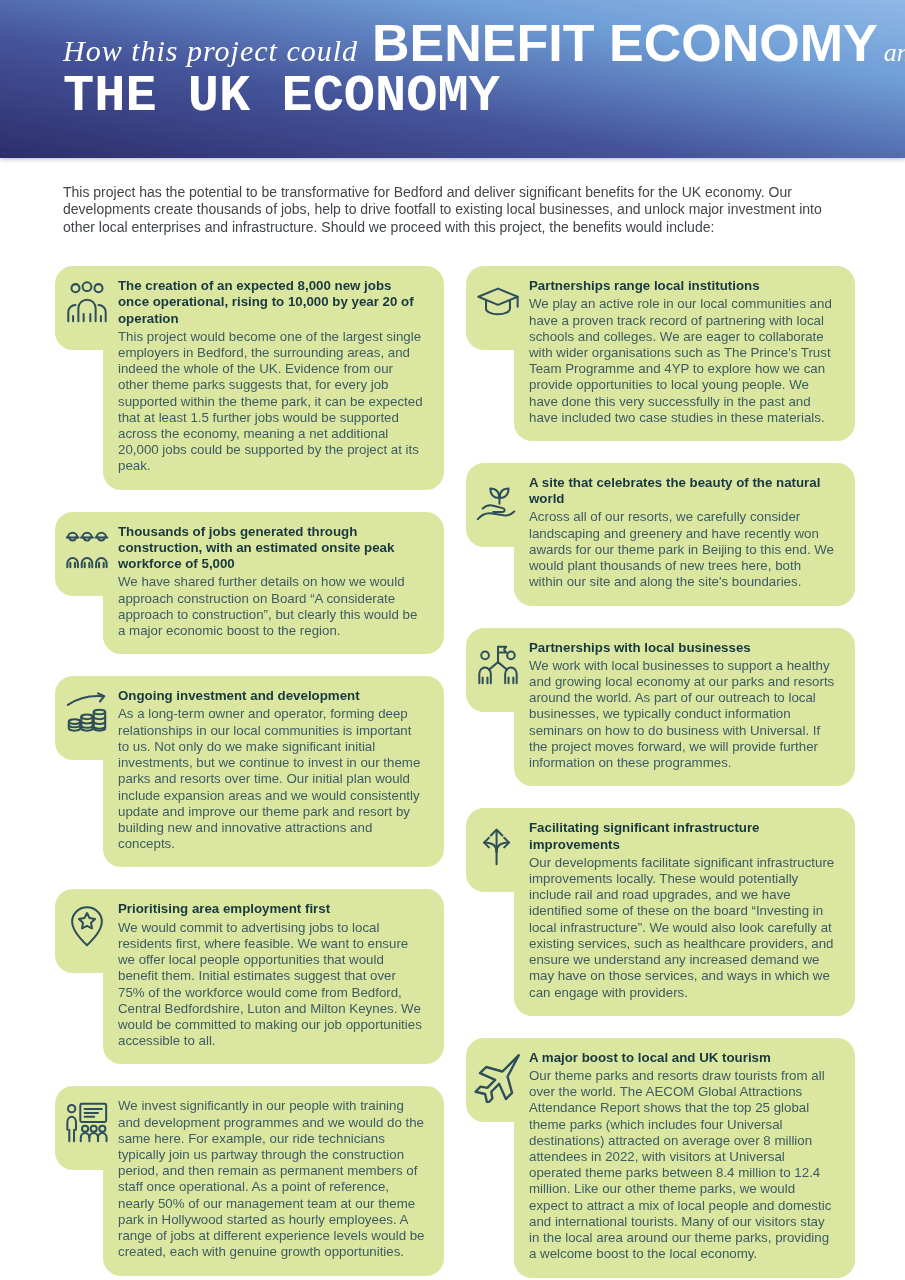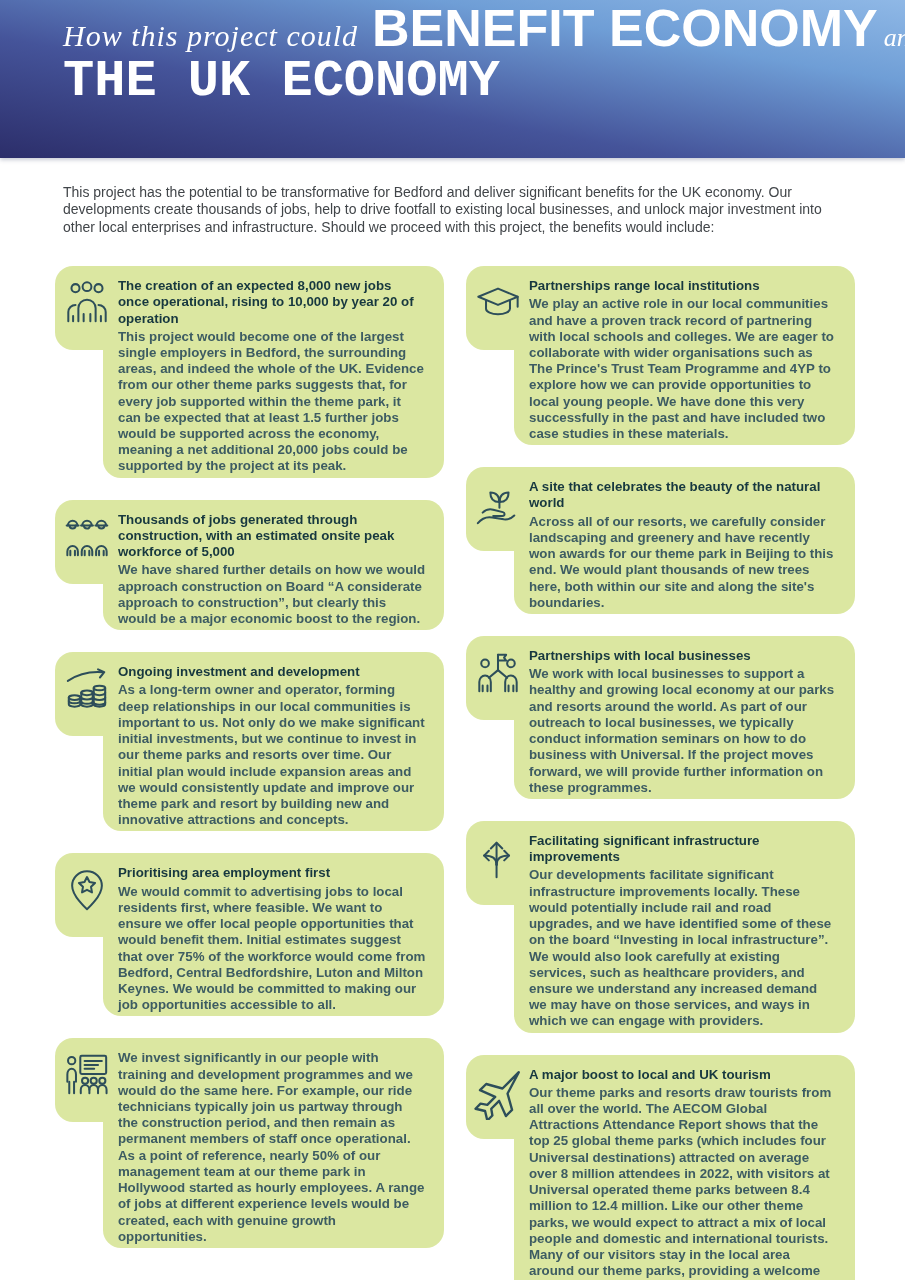--- a/index.html
+++ b/index.html
@@ -5,42 +5,42 @@
   html,body{margin:0;padding:0;}
   body{
     width:905px;min-height:1280px;background:#ffffff;
     font-family:"Liberation Sans",sans-serif;
     -webkit-font-smoothing:antialiased;
   }
   
   .hero{
     height:158px;
     background:linear-gradient(to top right,#2c2e6a 0%,#45549a 38%,#6f9ed6 74%,#8fb8e6 100%);
-    color:#fff;padding:2px 0 0 63px;box-sizing:border-box;
+    color:#fff;padding:17px 0 0 63px;box-sizing:border-box;
     box-shadow:0 2px 4px rgba(40,50,90,.25);
   }
   .hero-line1{display:flex;align-items:baseline;white-space:nowrap;}
   .hero-script{font-family:"Liberation Serif",serif;font-style:italic;font-size:30px;letter-spacing:1px;margin-right:14px;}
   .hero-big{font-size:52px;font-weight:bold;letter-spacing:0px;line-height:1;}
   .hero-and{font-family:"Liberation Serif",serif;font-style:italic;font-size:26px;margin-left:6px;}
   .hero-line2{margin-top:2px;font-family:Liberation Mono, monospace;}
   
   .intro{
     margin:26px 58px 0 63px;width:786px;
     font-size:14px;line-height:1.24;color:#414549;
   }
   
   .cards{display:flex;gap:22px;padding:30px 50px 26px 55px;}
   .col{flex:1;display:flex;flex-direction:column;gap:22px;}
   .card{position:relative;}
   .card-bg-main{position:absolute;left:48px;top:0;right:0;bottom:0;background:#dbe7a1;border-radius:18px;}
   .card-bg-icon{position:absolute;left:0;top:0;width:68px;height:84px;background:#dbe7a1;border-radius:18px 0 0 18px;}
-  .card-content{position:relative;padding:12px 18px 3px 63px;}
+  .card-content{position:relative;padding:12px 18px 15px 63px;}
   .card-title{font-weight:bold;font-size:13.3px;line-height:1.22;color:#17383f;margin-bottom:2px;}
-  .card-body{font-size:13.3px;line-height:1.22;color:#3d5c62;font-weight:bold;}
+  .card-body{font-size:13.3px;line-height:1.22;color:#3d5c62;}
   .ic{position:absolute;left:9px;top:14px;width:46px;height:46px;stroke:#2d4e5a;fill:none;stroke-width:2.1;stroke-linecap:round;stroke-linejoin:round;}
   .ic.big{width:54px;height:54px;left:5px;top:11px;}
 </style>
 </head>
 <body>
 
 <header class="hero">
   <div class="hero-line1">
     <span class="hero-script">How this project could</span>
     <span class="hero-big">BENEFIT ECONOMY</span>

